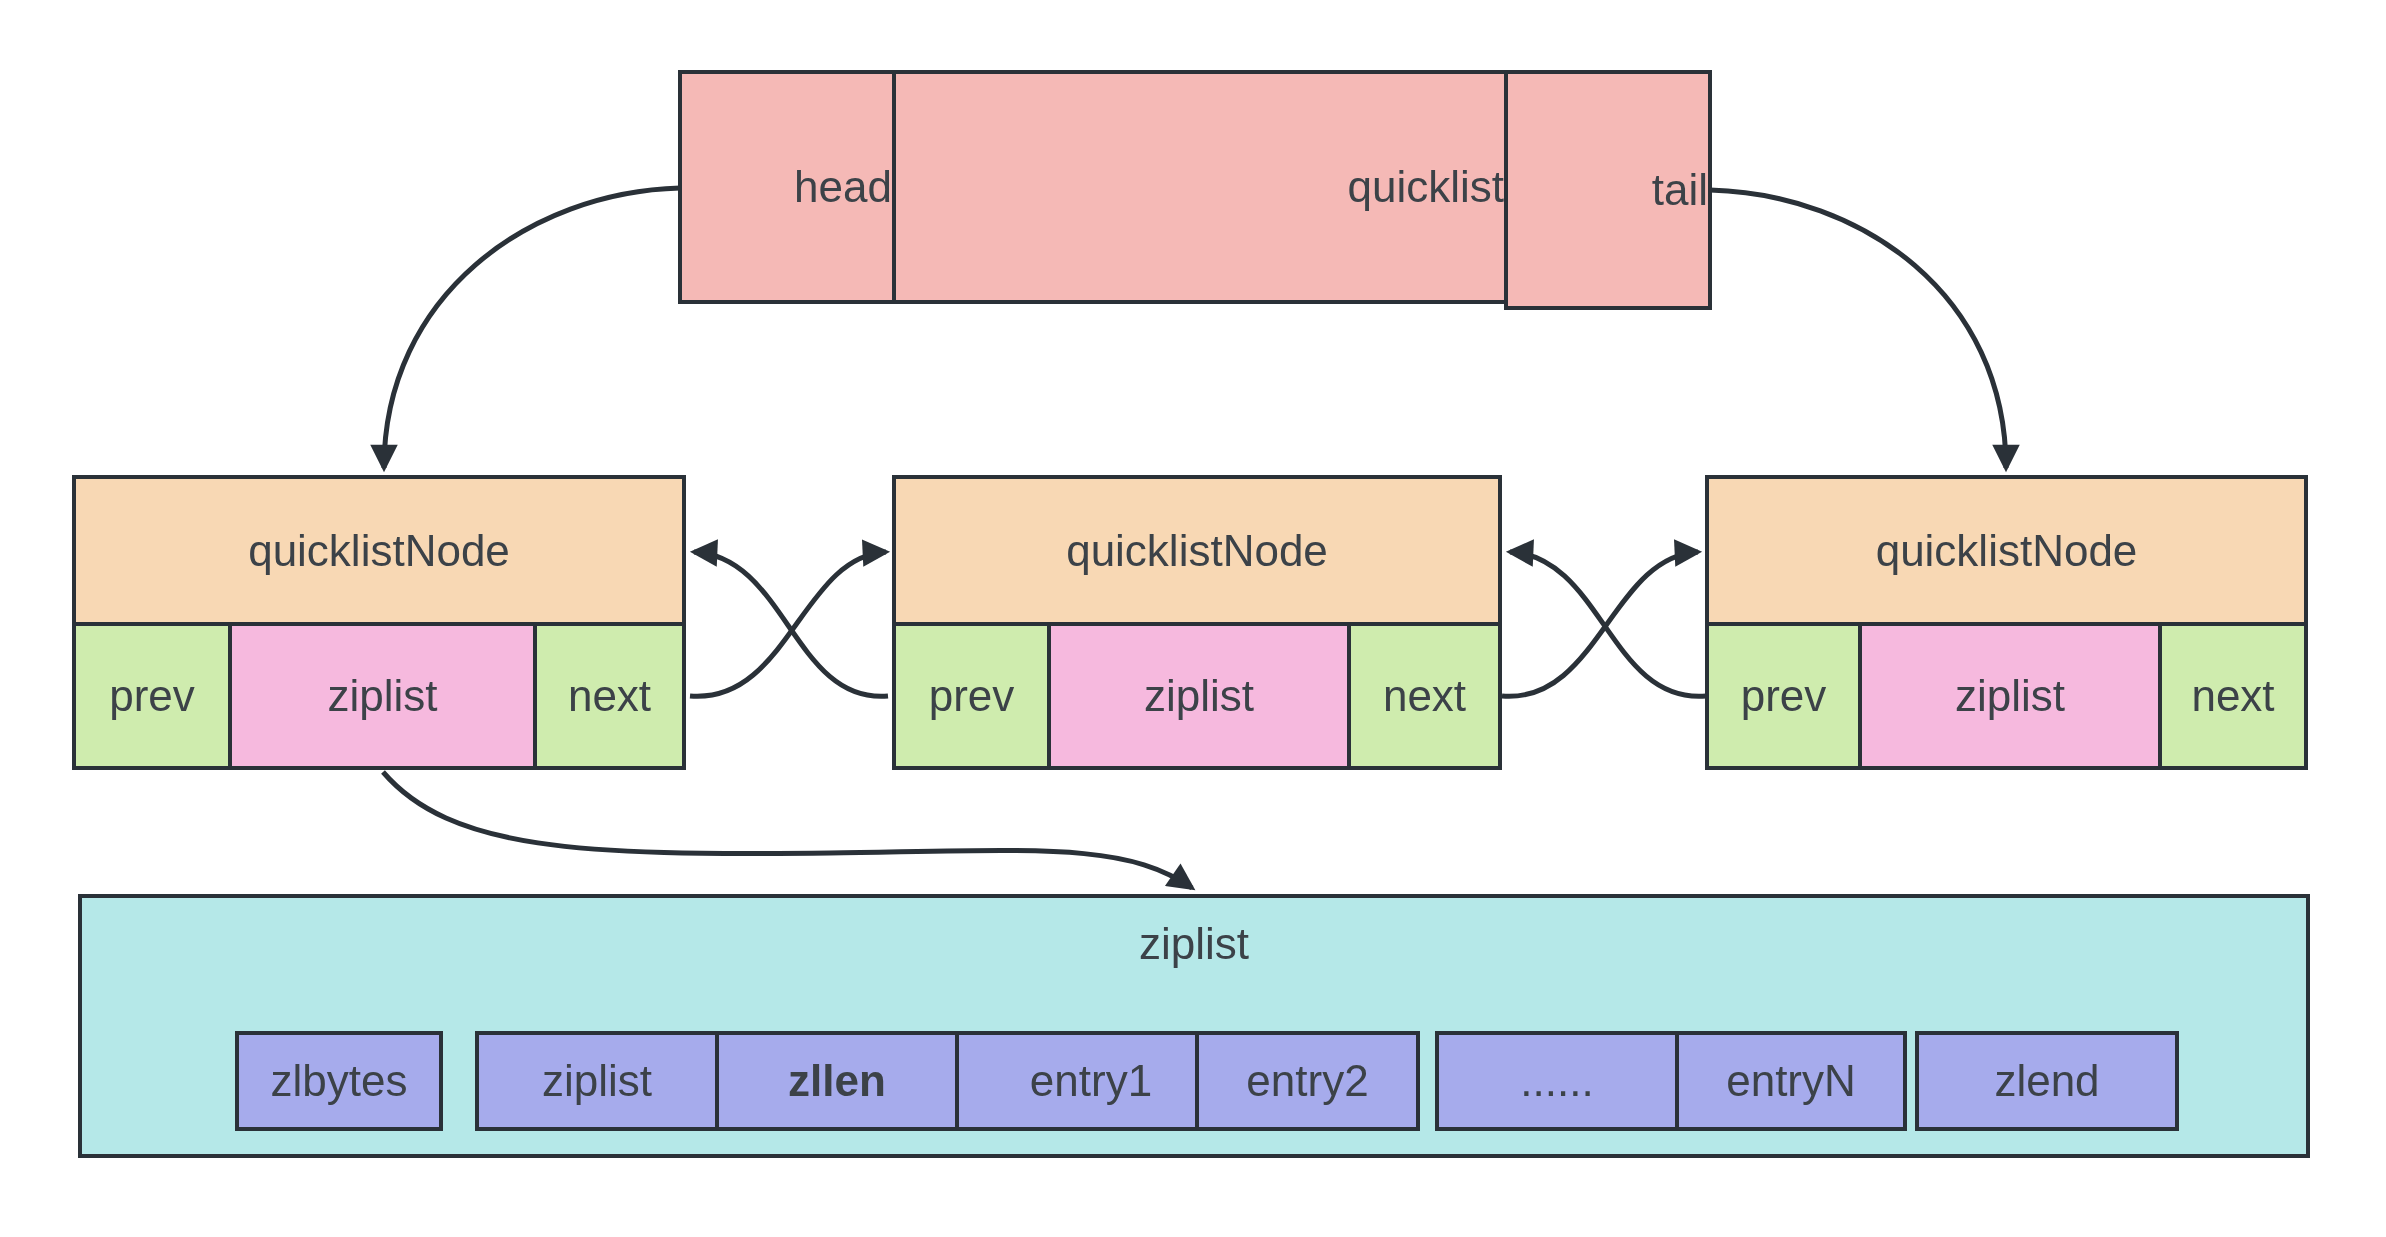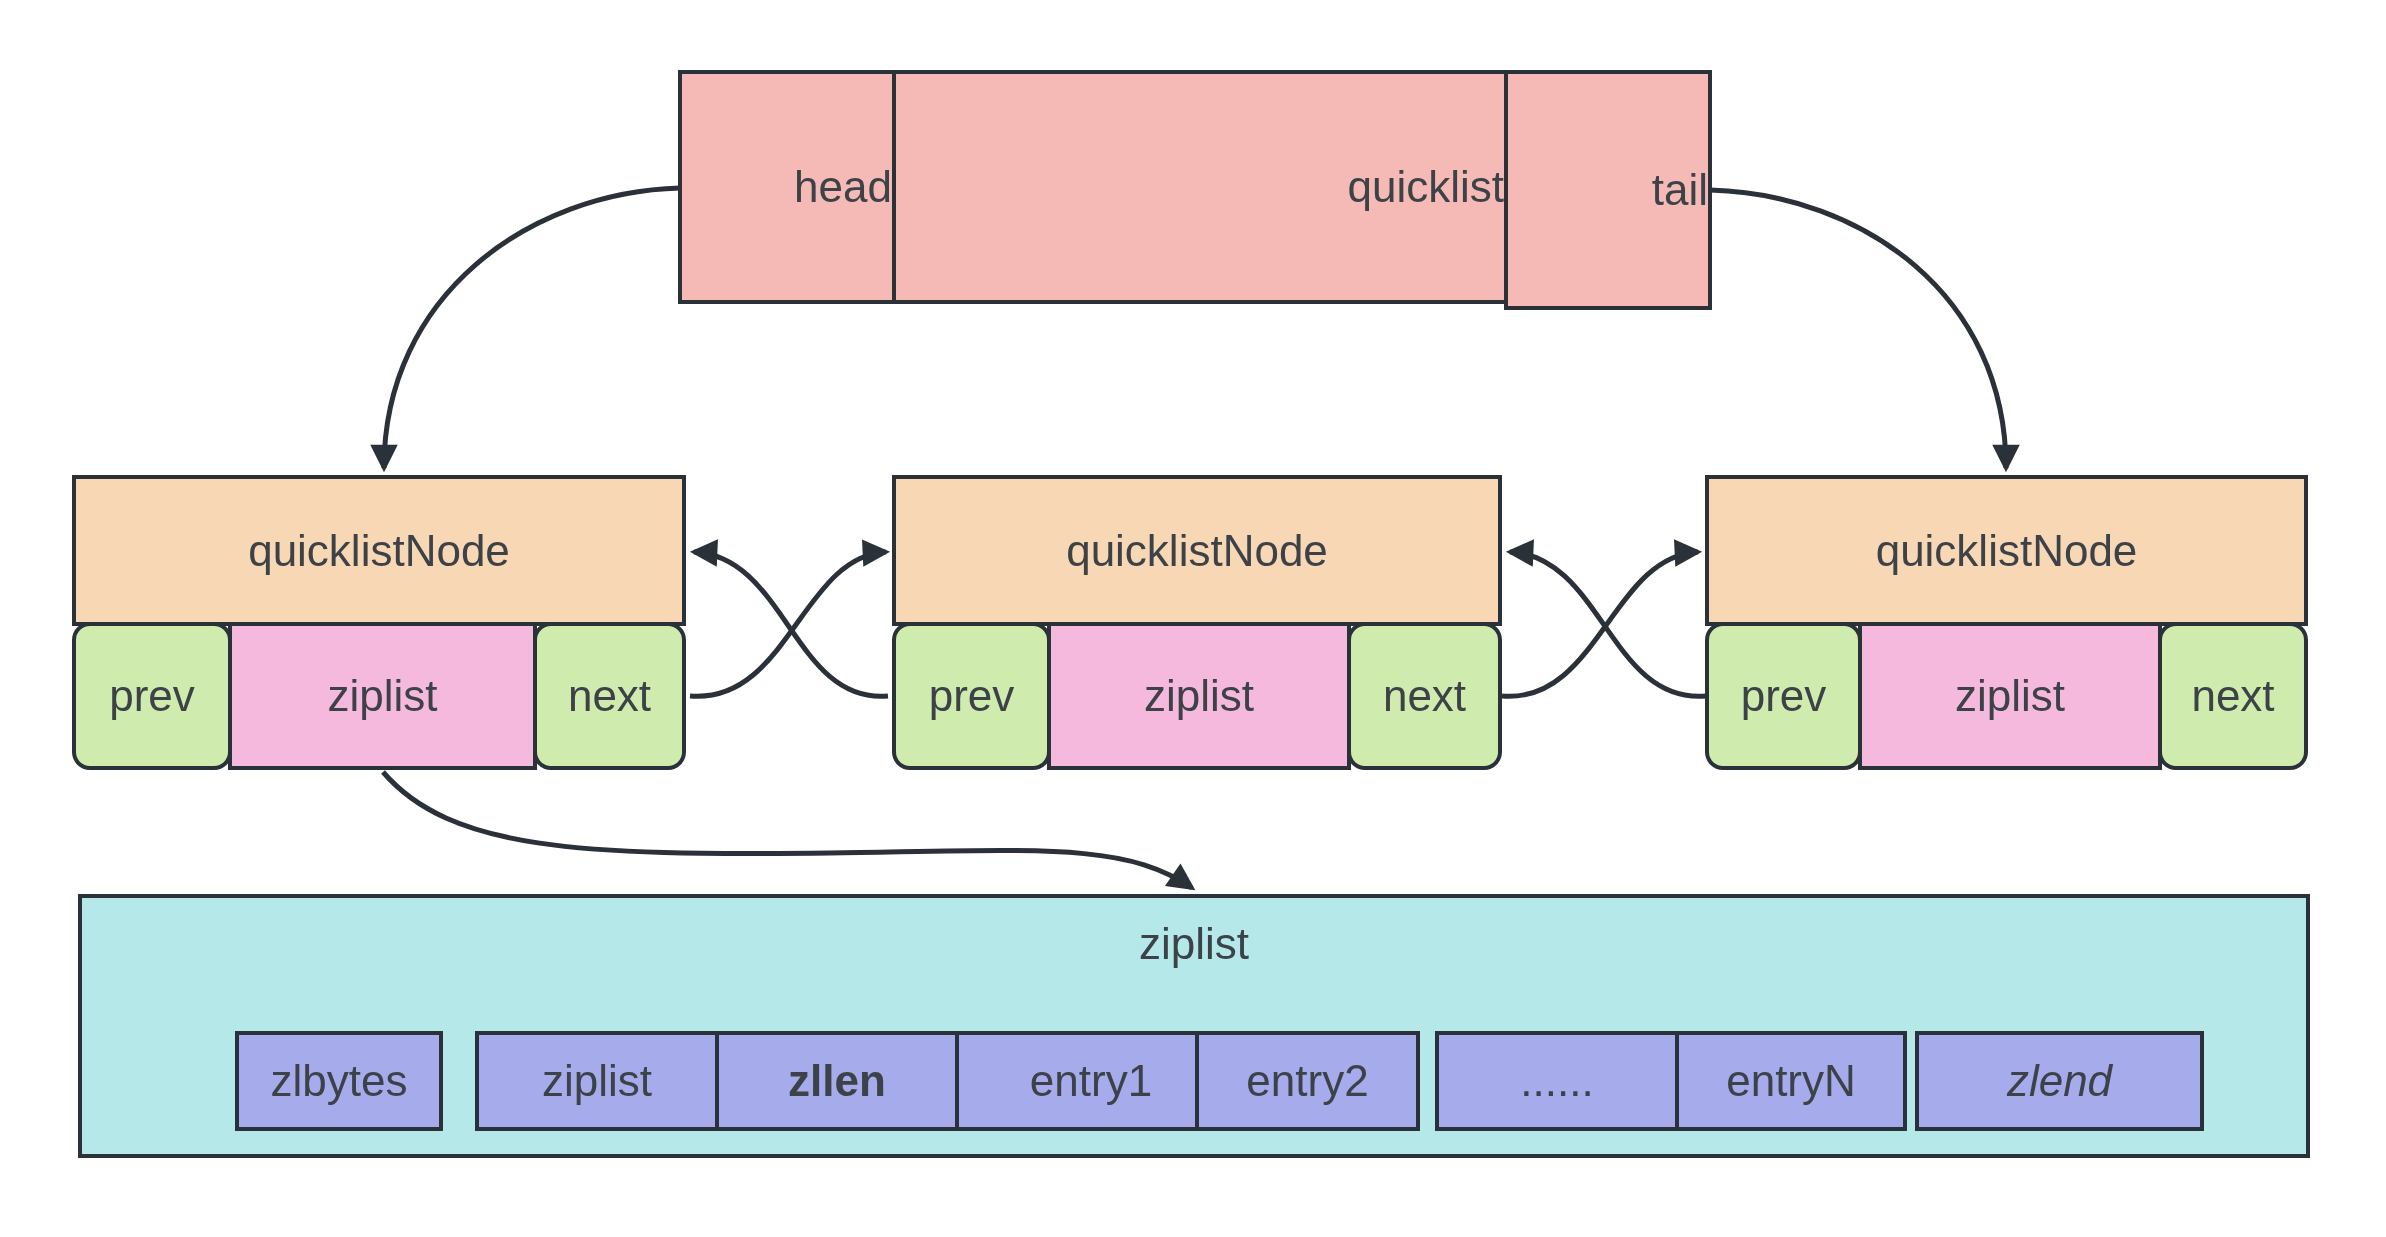--- a/index.html
+++ b/index.html
@@ -12,21 +12,21 @@
   .cell {
     position:absolute;
     border:4px solid #2a3138;
     display:flex; align-items:center; justify-content:center;
     text-align:center;
   }
   
   .c-pink   { background:#f5b9b6;justify-content:flex-end; }
   
   .c-peach  { background:#f8d8b4; }
-  .c-green  { background:#cfecae;border-radius:18px; }
+  .c-green  { background:#cfecae; }
   .c-rose   { background:#f6b9de; }
   
   .c-cyan   { background:#b5e8e8; }
   .c-purple { background:#a6abec; }
 
   .ziplist-title {
     position:absolute; left:78px; top:922px; width:2232px;
     text-align:center; color:#3c4248;
   }
   svg.arrows { position:absolute; left:0; top:0; width:2386px; height:1237px; pointer-events:none; }
@@ -118,17 +118,17 @@
   </div>
   <div class="cell c-purple" style="left:1195px; top:1031px; width:225px; height:100px;">
     <span>entry2</span>
   </div>
   <div class="cell c-purple" style="left:1435px; top:1031px; width:244px; height:100px;">
     <span>......</span>
   </div>
   <div class="cell c-purple" style="left:1675px; top:1031px; width:232px; height:100px;">
     <span>entryN</span>
   </div>
-  <div class="cell c-purple" style="left:1915px; top:1031px; width:289px; height:100px;font-style:italic;">
+  <div class="cell c-purple" style="left:1915px; top:1031px; width:264px; height:100px;">
     <span>zlend</span>
   </div>
 
 </div>
 
 </body></html>

